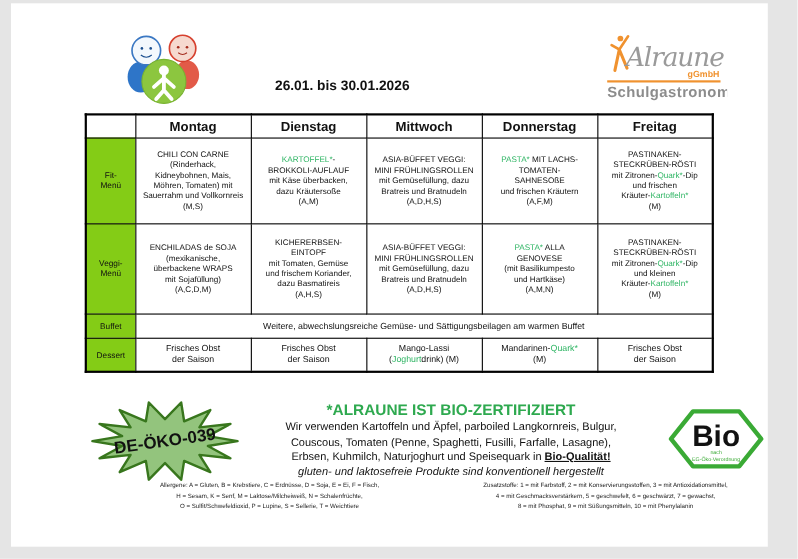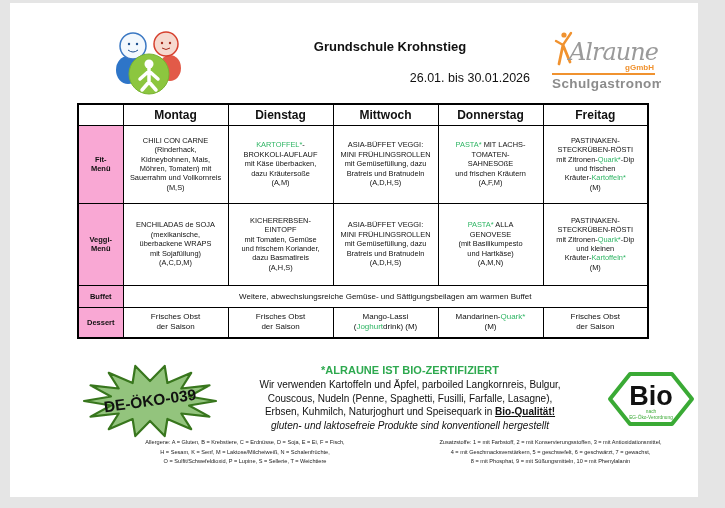--- a/index.html
+++ b/index.html
@@ -4,45 +4,45 @@
 <style>
   * { margin:0; padding:0; box-sizing:border-box; }
   html,body { width:725px; height:508px; }
   body { background:#e5e5e5; font-family:"Liberation Sans", sans-serif; position:relative; overflow:hidden; color:#111; }
   .page { position:absolute; left:10px; top:3px; width:688px; height:494px; background:#ffffff; }
 
   
   .school-logo { position:absolute; left:102px; top:27px; width:75px; height:66px; }
   .title-block { position:absolute; left:240px; top:34px; width:280px; text-align:center; }
   .page-title { font-size:13px; font-weight:bold; }
-  .date-range { position:absolute; left:240px; top:68px; width:280px; text-align:right; font-size:12.5px; font-weight:normal; }
+  .date-range { position:absolute; left:240px; top:68px; width:280px; text-align:left; font-size:12.5px; font-weight:bold; }
   .alraune-logo { position:absolute; left:539px; top:25px; width:112px; height:70px; }
 
   
   table.menu { position:absolute; left:67px; top:100px; border-collapse:collapse; table-layout:fixed; }
   table.menu th, table.menu td { border:1px solid #000; text-align:center; vertical-align:middle; white-space:pre-line; padding:1px 2px; }
   table.menu { border:2px solid #000; }
   th.corner { width:45px; }
   th.day { font-size:12px; font-weight:bold; height:21px; width:105px; }
-  th.rlabel { background:#f9a8d4; font-size:7.5px; font-weight:bold; }
+  th.rlabel { background:#84cc16; font-size:7.5px; font-weight:normal; }
   td.cell { font-size:7.4px; line-height:1.28; font-weight:normal; }
   tr.r-fit td, tr.r-fit th { height:78px; }
   tr.r-veggi td, tr.r-veggi th { height:82px; }
   tr.r-buffet td, tr.r-buffet th { height:22px; }
   tr.r-salat td, tr.r-salat th { height:22px; }
   tr.r-dessert td, tr.r-dessert th { height:31px; }
   td.wide { font-size:8px;margin-top:17px; }
   td.dessert { font-size:8px; line-height:1.3; }
   .grn { color:#2fb564; }
   .bld { font-weight:bold;text-decoration:underline; }
 
   
   .oeko-badge { position:absolute; left:70px; top:360px; width:140px; height:76px; }
   .bio-block { position:absolute; left:213px; top:361px; width:374px; text-align:center; }
-  .bio-heading { color:#2ea94f; font-weight:bold; font-size:11px; margin-bottom:2px; }
+  .bio-heading { color:#2ea94f; font-weight:bold; font-size:14px; margin-bottom:2px; }
   .bio-line { font-size:10px; line-height:13.5px; }
   .bio-foot { font-size:10px; font-style:italic; margin-top:1px; }
   .bio-seal { position:absolute; left:596px; top:367px; width:90px; height:58px; }
 
   .fn { position:absolute; font-size:5.6px; line-height:9.5px; text-align:center; white-space:pre-line; color:#222; }
   .fn-allerg { left:80px; top:435px; width:310px; }
   .fn-zusatz { left:388px; top:435px; width:305px; }
 </style>
 </head>
 <body>
@@ -59,21 +59,20 @@
     <path d="M42 12 Q54 -1 66 12 Q60 5 54 6 Q47 5 42 12 Z" fill="#d6402e"></path>
     <circle cx="54" cy="14" r="12" fill="#f6d9cf" stroke="#d6402e" stroke-width="1.5"></circle>
     <circle cx="50" cy="13" r="1.2" fill="#a32a1c"></circle>
       <circle cx="58" cy="13" r="1.2" fill="#a32a1c"></circle>
     <path d="M50 18 Q54 21 58 18" stroke="#a32a1c" stroke-width="1" fill="none"></path>
     <circle cx="37" cy="44" r="20" fill="#8cc63f" stroke="#79b332" stroke-width="1"></circle>
     <circle cx="37" cy="34" r="4.5" fill="#fff"></circle>
     <path d="M37 38 L37 52 M37 41 L28 49 M37 41 L46 49 M37 52 L30 60 M37 52 L44 60" stroke="#fff" stroke-width="3.5" stroke-linecap="round" fill="none"></path>
   </svg>
 
-  <div class="title-block"><span class="page-title">Grundschule Krohnstieg</span></div>
   <div class="date-range">26.01. bis 30.01.2026</div>
 
   <svg class="alraune-logo" viewBox="0 0 112 70">
     <circle cx="15" cy="7" r="2.6" fill="#f0922f"></circle>
     <path d="M7 13 L14 17 L22 5" stroke="#f0922f" stroke-width="2.4" fill="none" stroke-linecap="round"></path>
     <path d="M14 17 L10 36 M14 17 L21 34" stroke="#f0922f" stroke-width="2.8" fill="none" stroke-linecap="round"></path>
     <text x="20" y="32" font-family="DejaVu Serif, serif" font-style="italic" font-size="24" fill="#9a9a9a" letter-spacing="-1">Alraune</text>
     <text x="105" y="42" text-anchor="end" font-size="8" font-weight="bold" fill="#f0922f">gGmbH</text>
     <rect x="3" y="45" width="103" height="2" fill="#f0922f"></rect>
     <text x="3" y="60" font-size="13.5" font-weight="bold" fill="#8c8c8c" letter-spacing="0.4">Schulgastronomie</text>
@@ -180,21 +179,21 @@
     </table>
 
   <svg class="oeko-badge" viewBox="0 0 140 76">
     <polygon points="136,38 109,42.5 129.5,53.6 101.3,50.5 111.2,66.2 87.4,56 84.7,73.1 70,58 55.3,73.1 52.6,56 28.8,66.2 38.7,50.5 10.5,53.6 31,42.5 4,38 31,33.5 10.5,22.4 38.7,25.5 28.8,9.8 52.6,20 55.3,2.9 70,18 84.7,2.9 87.4,20 111.2,9.8 101.3,25.5 129.5,22.4 109,33.5" fill="#93c47d" stroke="#38761d" stroke-width="2.2" stroke-linejoin="round"></polygon>
     <text x="70" y="43" transform="rotate(-8 70 38)" text-anchor="middle" font-size="15.5" font-weight="bold" fill="#111">DE-ÖKO-039</text>
   </svg>
 
   <div class="bio-block">
     <div class="bio-heading">*ALRAUNE IST BIO-ZERTIFIZIERT</div>
     <div class="bio-line"><span>Wir verwenden Kartoffeln und Äpfel, parboiled Langkornreis, Bulgur,</span></div>
-    <div class="bio-line"><span>Couscous, Nudeln (Penne, Spaghetti, Fusilli, Farfalle, Lasagne),</span></div>
+    <div class="bio-line"><span>Couscous, Tomaten (Penne, Spaghetti, Fusilli, Farfalle, Lasagne),</span></div>
     <div class="bio-line"><span>Erbsen, Kuhmilch, Naturjoghurt und Speisequark in </span><span class="bld">Bio-Qualität!</span></div>
     <div class="bio-foot">gluten- und laktosefreie Produkte sind konventionell hergestellt</div>
   </div>
 
   <svg class="bio-seal" viewBox="0 0 90 58">
     <polygon points="24,4 66,4 86,29 66,54 24,54 4,29" fill="#ffffff" stroke="#3aaa35" stroke-width="4" stroke-linejoin="round"></polygon>
     <text x="45" y="35" text-anchor="middle" font-size="27" font-weight="bold" fill="#111">Bio</text>
     <text x="45" y="43" text-anchor="middle" font-size="4.8" fill="#3aaa35">nach</text>
     <text x="45" y="49" text-anchor="middle" font-size="4.8" fill="#3aaa35">EG-Öko-Verordnung</text>
   </svg>

